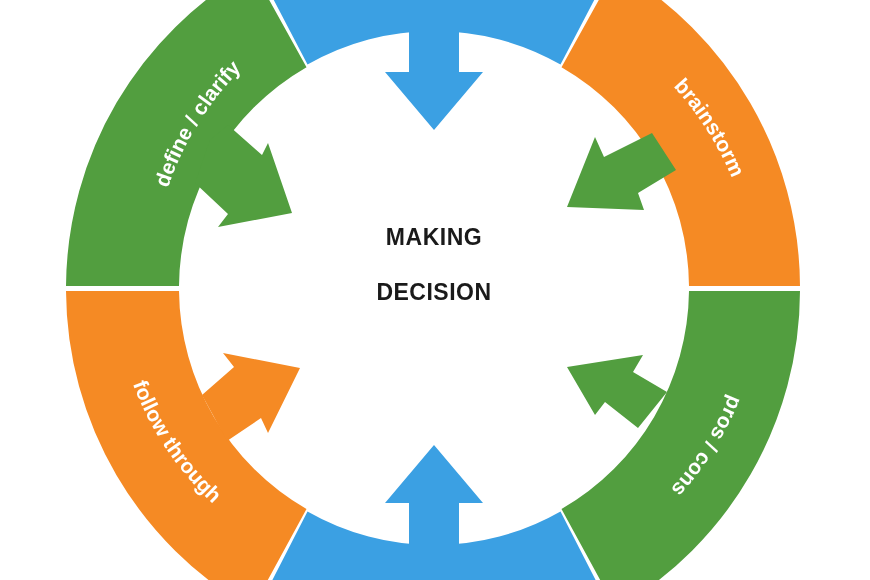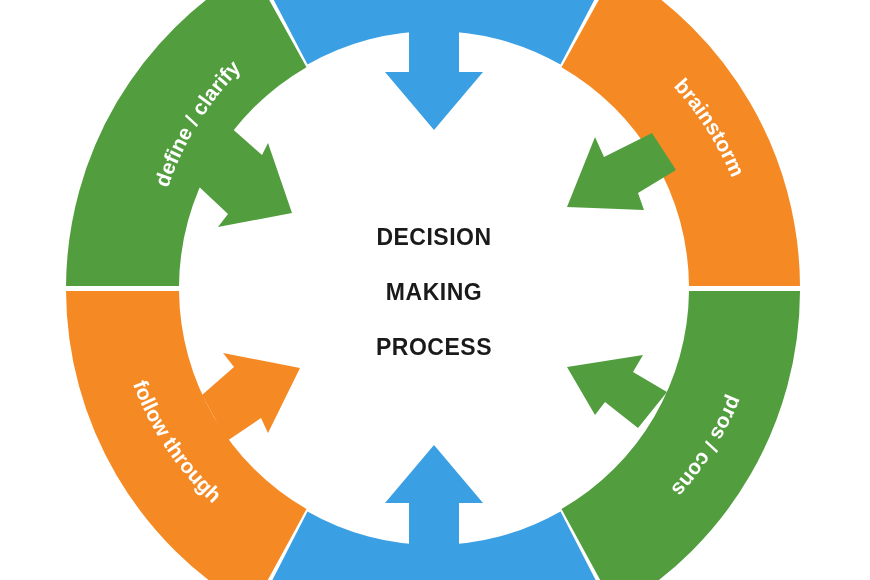--- a/index.html
+++ b/index.html
@@ -53,16 +53,15 @@
   </text>
   <text class="label">
     <textPath href="#arc-pros" startOffset="50%" text-anchor="middle">pros / cons</textPath>
   </text>
   <text class="label">
     <textPath href="#arc-follow" startOffset="50%" text-anchor="middle">follow through</textPath>
   </text>
 </svg>
 
 <div class="center-title">
+  <div>MAKING</div>
   <div>DECISION</div>
-  <div>MAKING</div>
-  <div>PROCESS</div>
 </div>
 
 </body></html>

